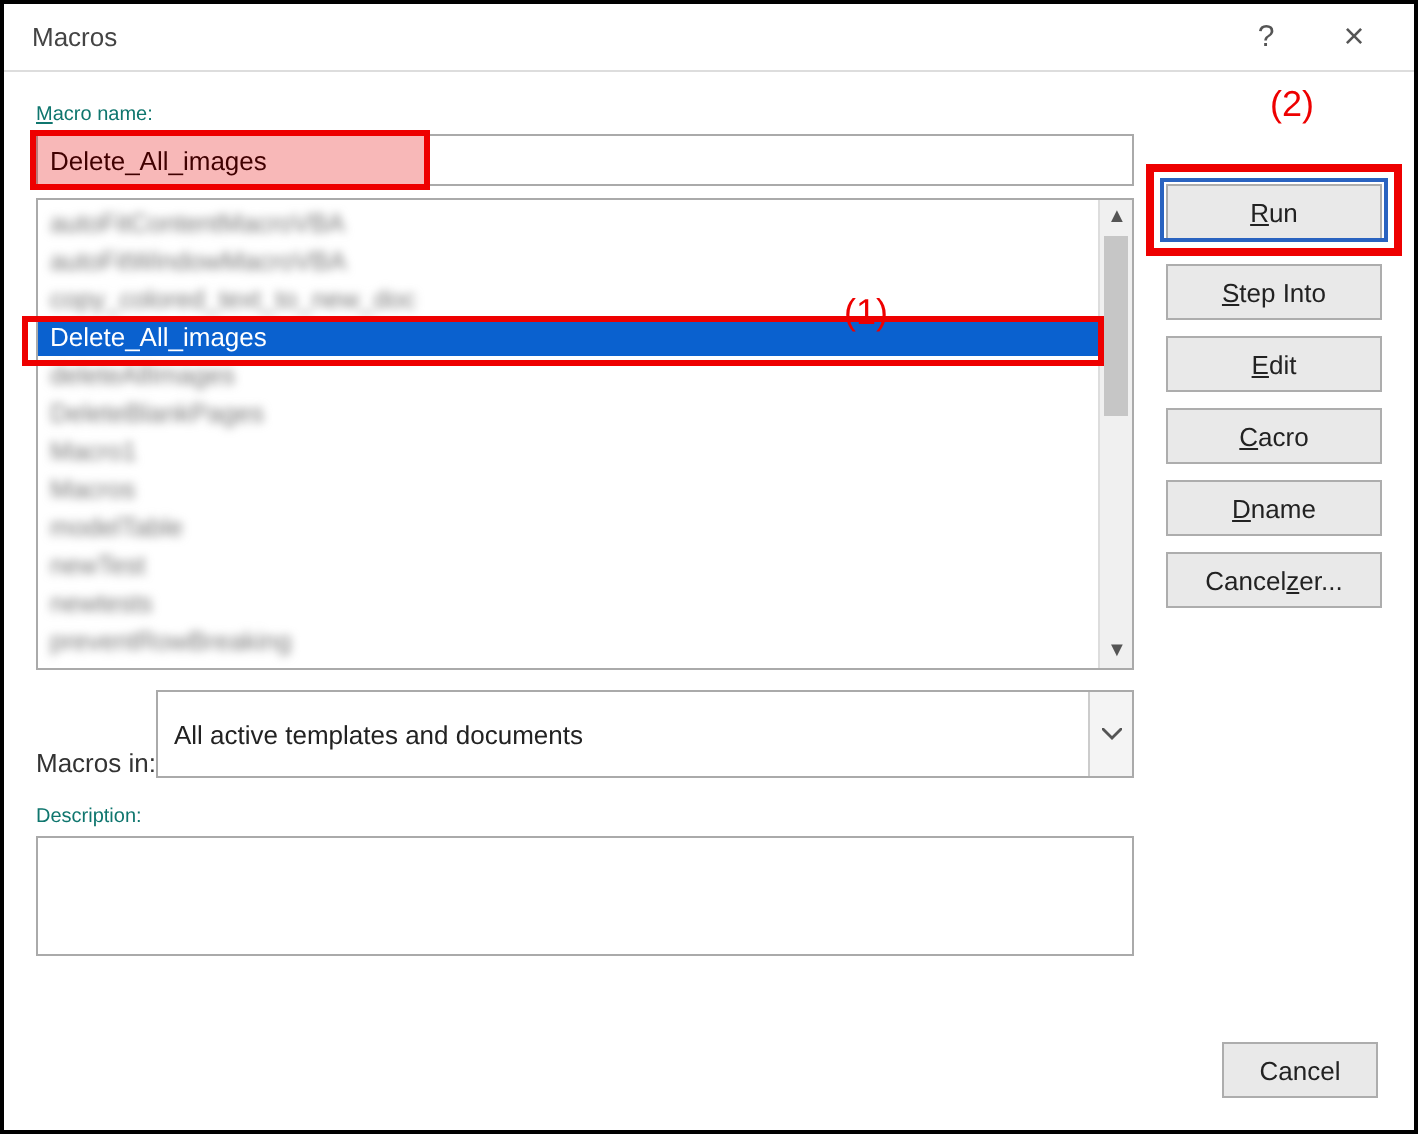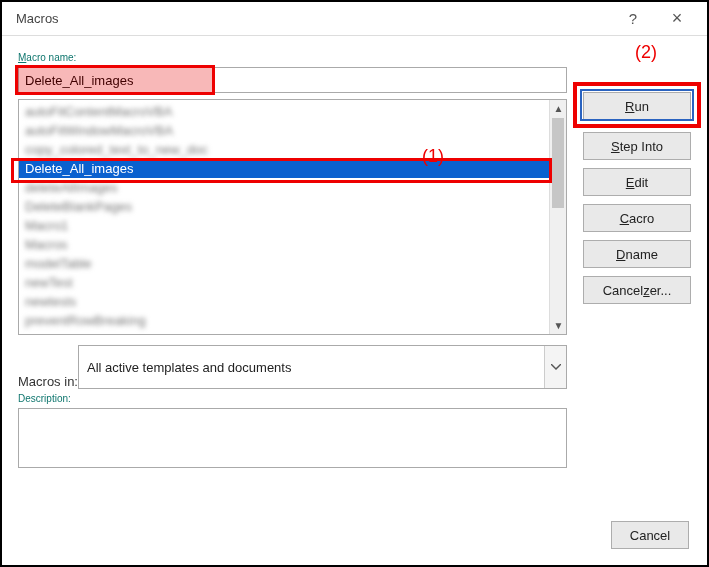--- a/index.html
+++ b/index.html
@@ -152,21 +152,21 @@
   .select .chev {
     position: absolute;
     right: 0; top: 0; bottom: 0;
     width: 22px;
     border-left: 1px solid #ccc;
     display: flex; align-items: center; justify-content: center;
     color: #555;
     background: #f4f4f4;
   }
   .desc {
-    margin-top: 4px;
+    margin-top: 14px;
   }
   .desc-box {
     margin-top: 4px;
     width: 100%;
     height: 60px;
     border: 1px solid #aaa;
     background: #fff;
   }
   .btn {
     width: 100%;

